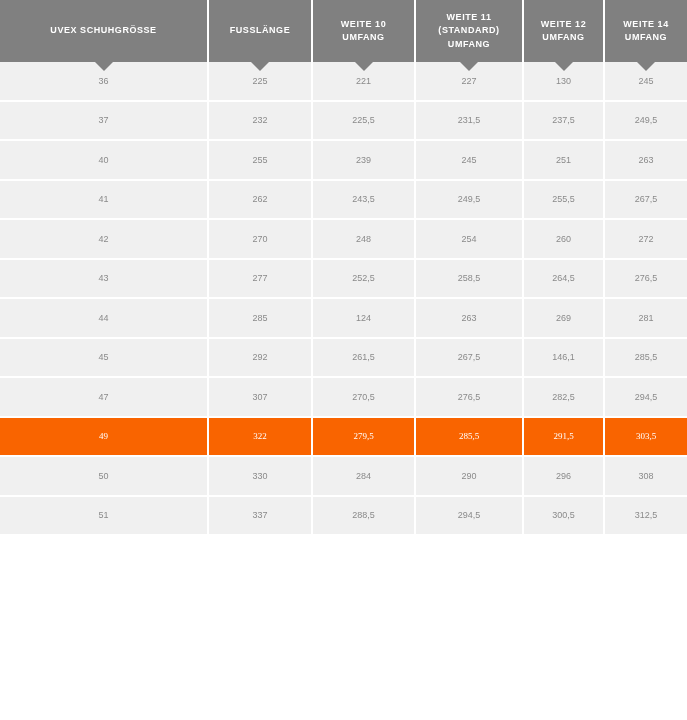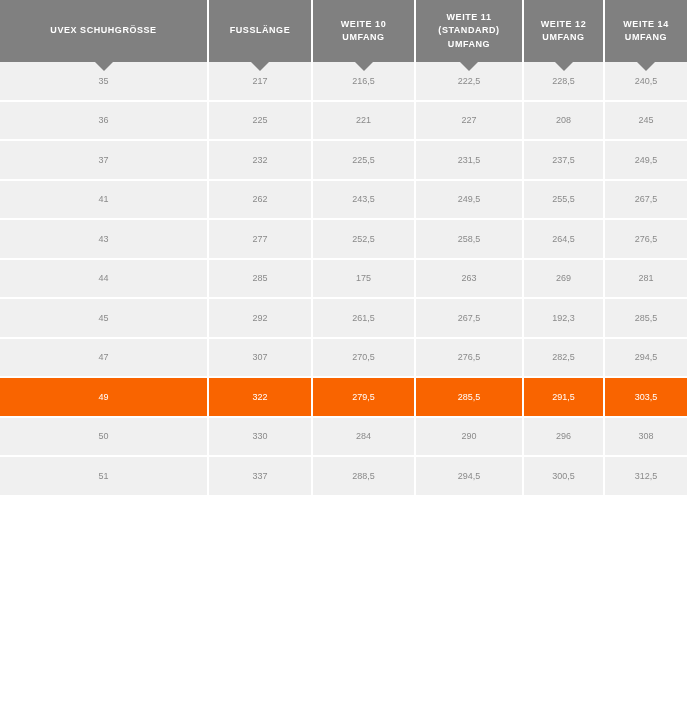--- a/index.html
+++ b/index.html
@@ -76,20 +76,21 @@
     border-bottom: 2px solid #ffffff;
   }
   tbody td:last-child { border-right: none; }
 
   tbody tr.highlight-row td {
     background: #f96400;
     color: #ffffff;
     border-right: 2px solid #ffffff;
     border-bottom: 2px solid #ffffff;
     border-top: 2px solid #ffffff;
+    font-family: Liberation Serif, serif;
   }
   tbody tr.highlight-row td:last-child { border-right: none; }
 
   
   col.c0 { width: 208px; }
   col.c1 { width: 104px; }
   col.c2 { width: 103px; }
   col.c3 { width: 108px; }
   col.c4 { width: 81px; }
   col.c5 { width: 83px; }
@@ -138,73 +139,81 @@
         <th>
           <span class="hdr-label">WEITE 14
 UMFANG</span>
           <span class="hdr-arrow"></span>
         </th>
       </tr>
     </thead>
 
     <tbody id="table-body">
         <tr>
-          <td>35</td>
-          <td>217</td>
-          <td>216,5</td>
-          <td>222,5</td>
-          <td>228,5</td>
-          <td>240,5</td>
-        </tr>
-        <tr>
           <td>36</td>
           <td>225</td>
           <td>221</td>
           <td>227</td>
-          <td>208</td>
+          <td>130</td>
           <td>245</td>
         </tr>
         <tr>
           <td>37</td>
           <td>232</td>
           <td>225,5</td>
           <td>231,5</td>
           <td>237,5</td>
           <td>249,5</td>
         </tr>
         <tr>
+          <td>40</td>
+          <td>255</td>
+          <td>239</td>
+          <td>245</td>
+          <td>251</td>
+          <td>263</td>
+        </tr>
+        <tr>
           <td>41</td>
           <td>262</td>
           <td>243,5</td>
           <td>249,5</td>
           <td>255,5</td>
           <td>267,5</td>
         </tr>
         <tr>
+          <td>42</td>
+          <td>270</td>
+          <td>248</td>
+          <td>254</td>
+          <td>260</td>
+          <td>272</td>
+        </tr>
+        <tr>
           <td>43</td>
           <td>277</td>
           <td>252,5</td>
           <td>258,5</td>
           <td>264,5</td>
           <td>276,5</td>
         </tr>
         <tr>
           <td>44</td>
           <td>285</td>
-          <td>175</td>
+          <td>124</td>
           <td>263</td>
           <td>269</td>
           <td>281</td>
         </tr>
         <tr>
           <td>45</td>
           <td>292</td>
           <td>261,5</td>
           <td>267,5</td>
-          <td>192,3</td>
+          <td>146,1</td>
           <td>285,5</td>
         </tr>
         <tr>
           <td>47</td>
           <td>307</td>
           <td>270,5</td>
           <td>276,5</td>
           <td>282,5</td>
           <td>294,5</td>
         </tr>

